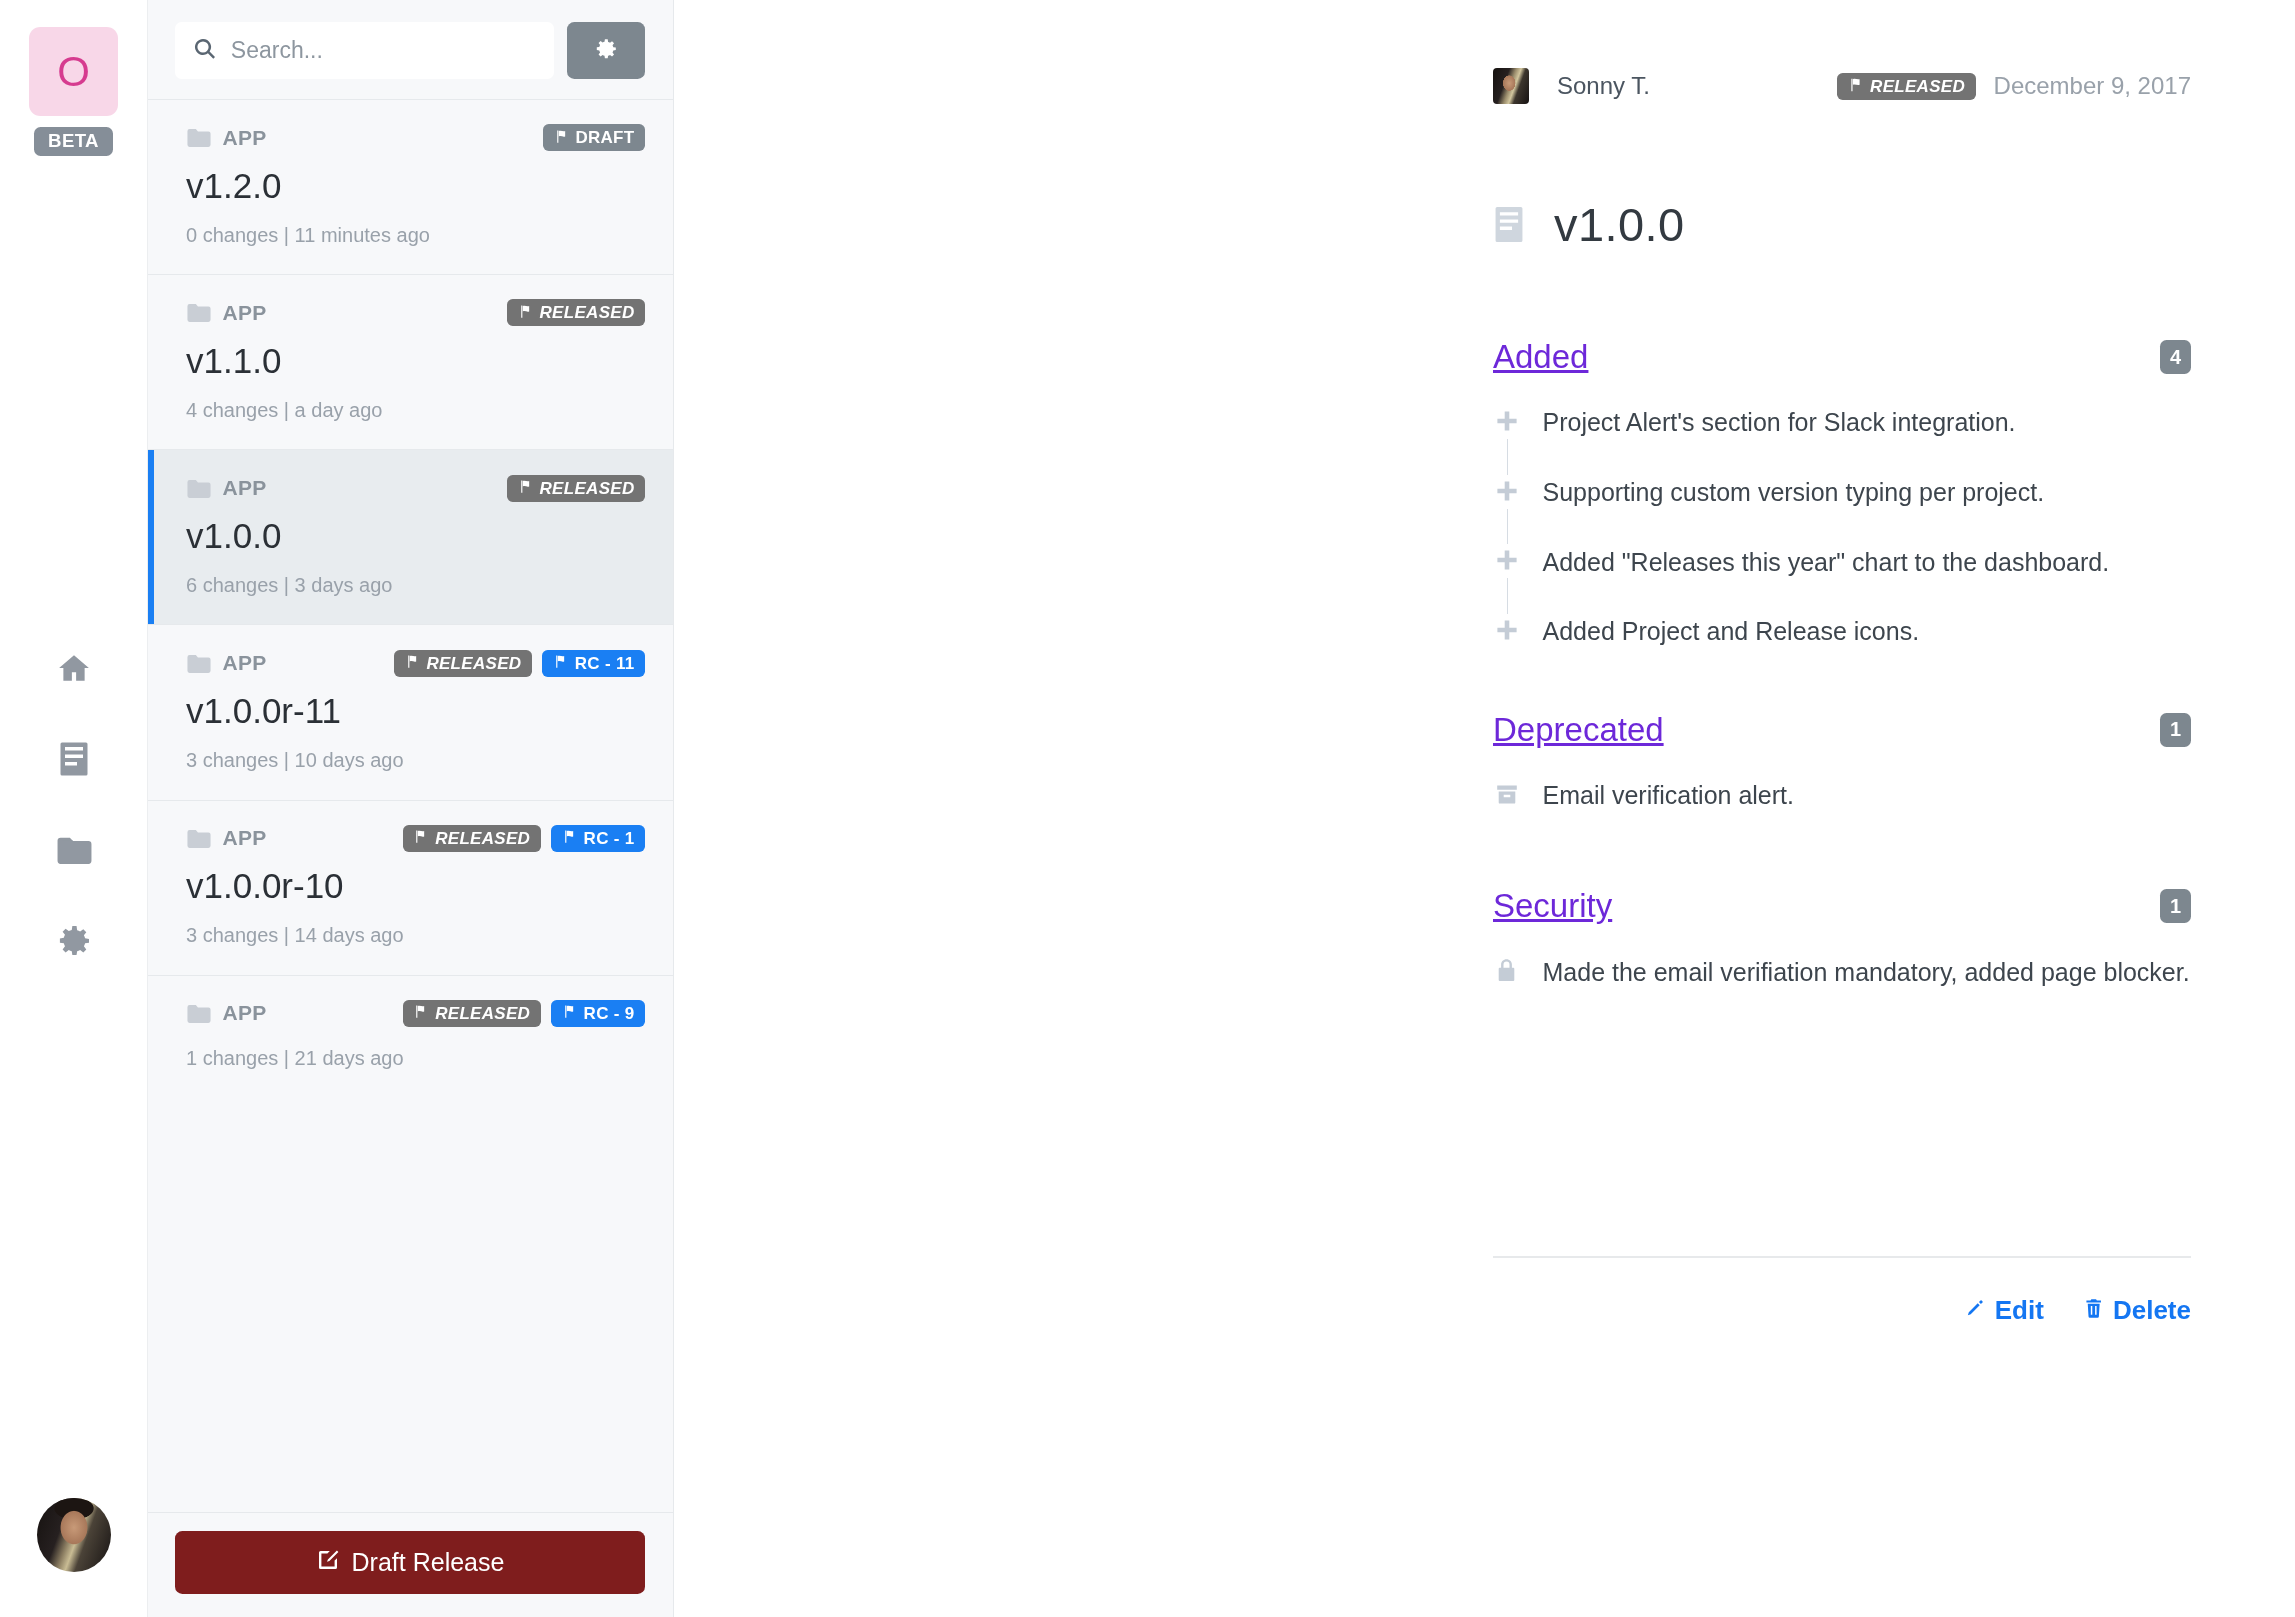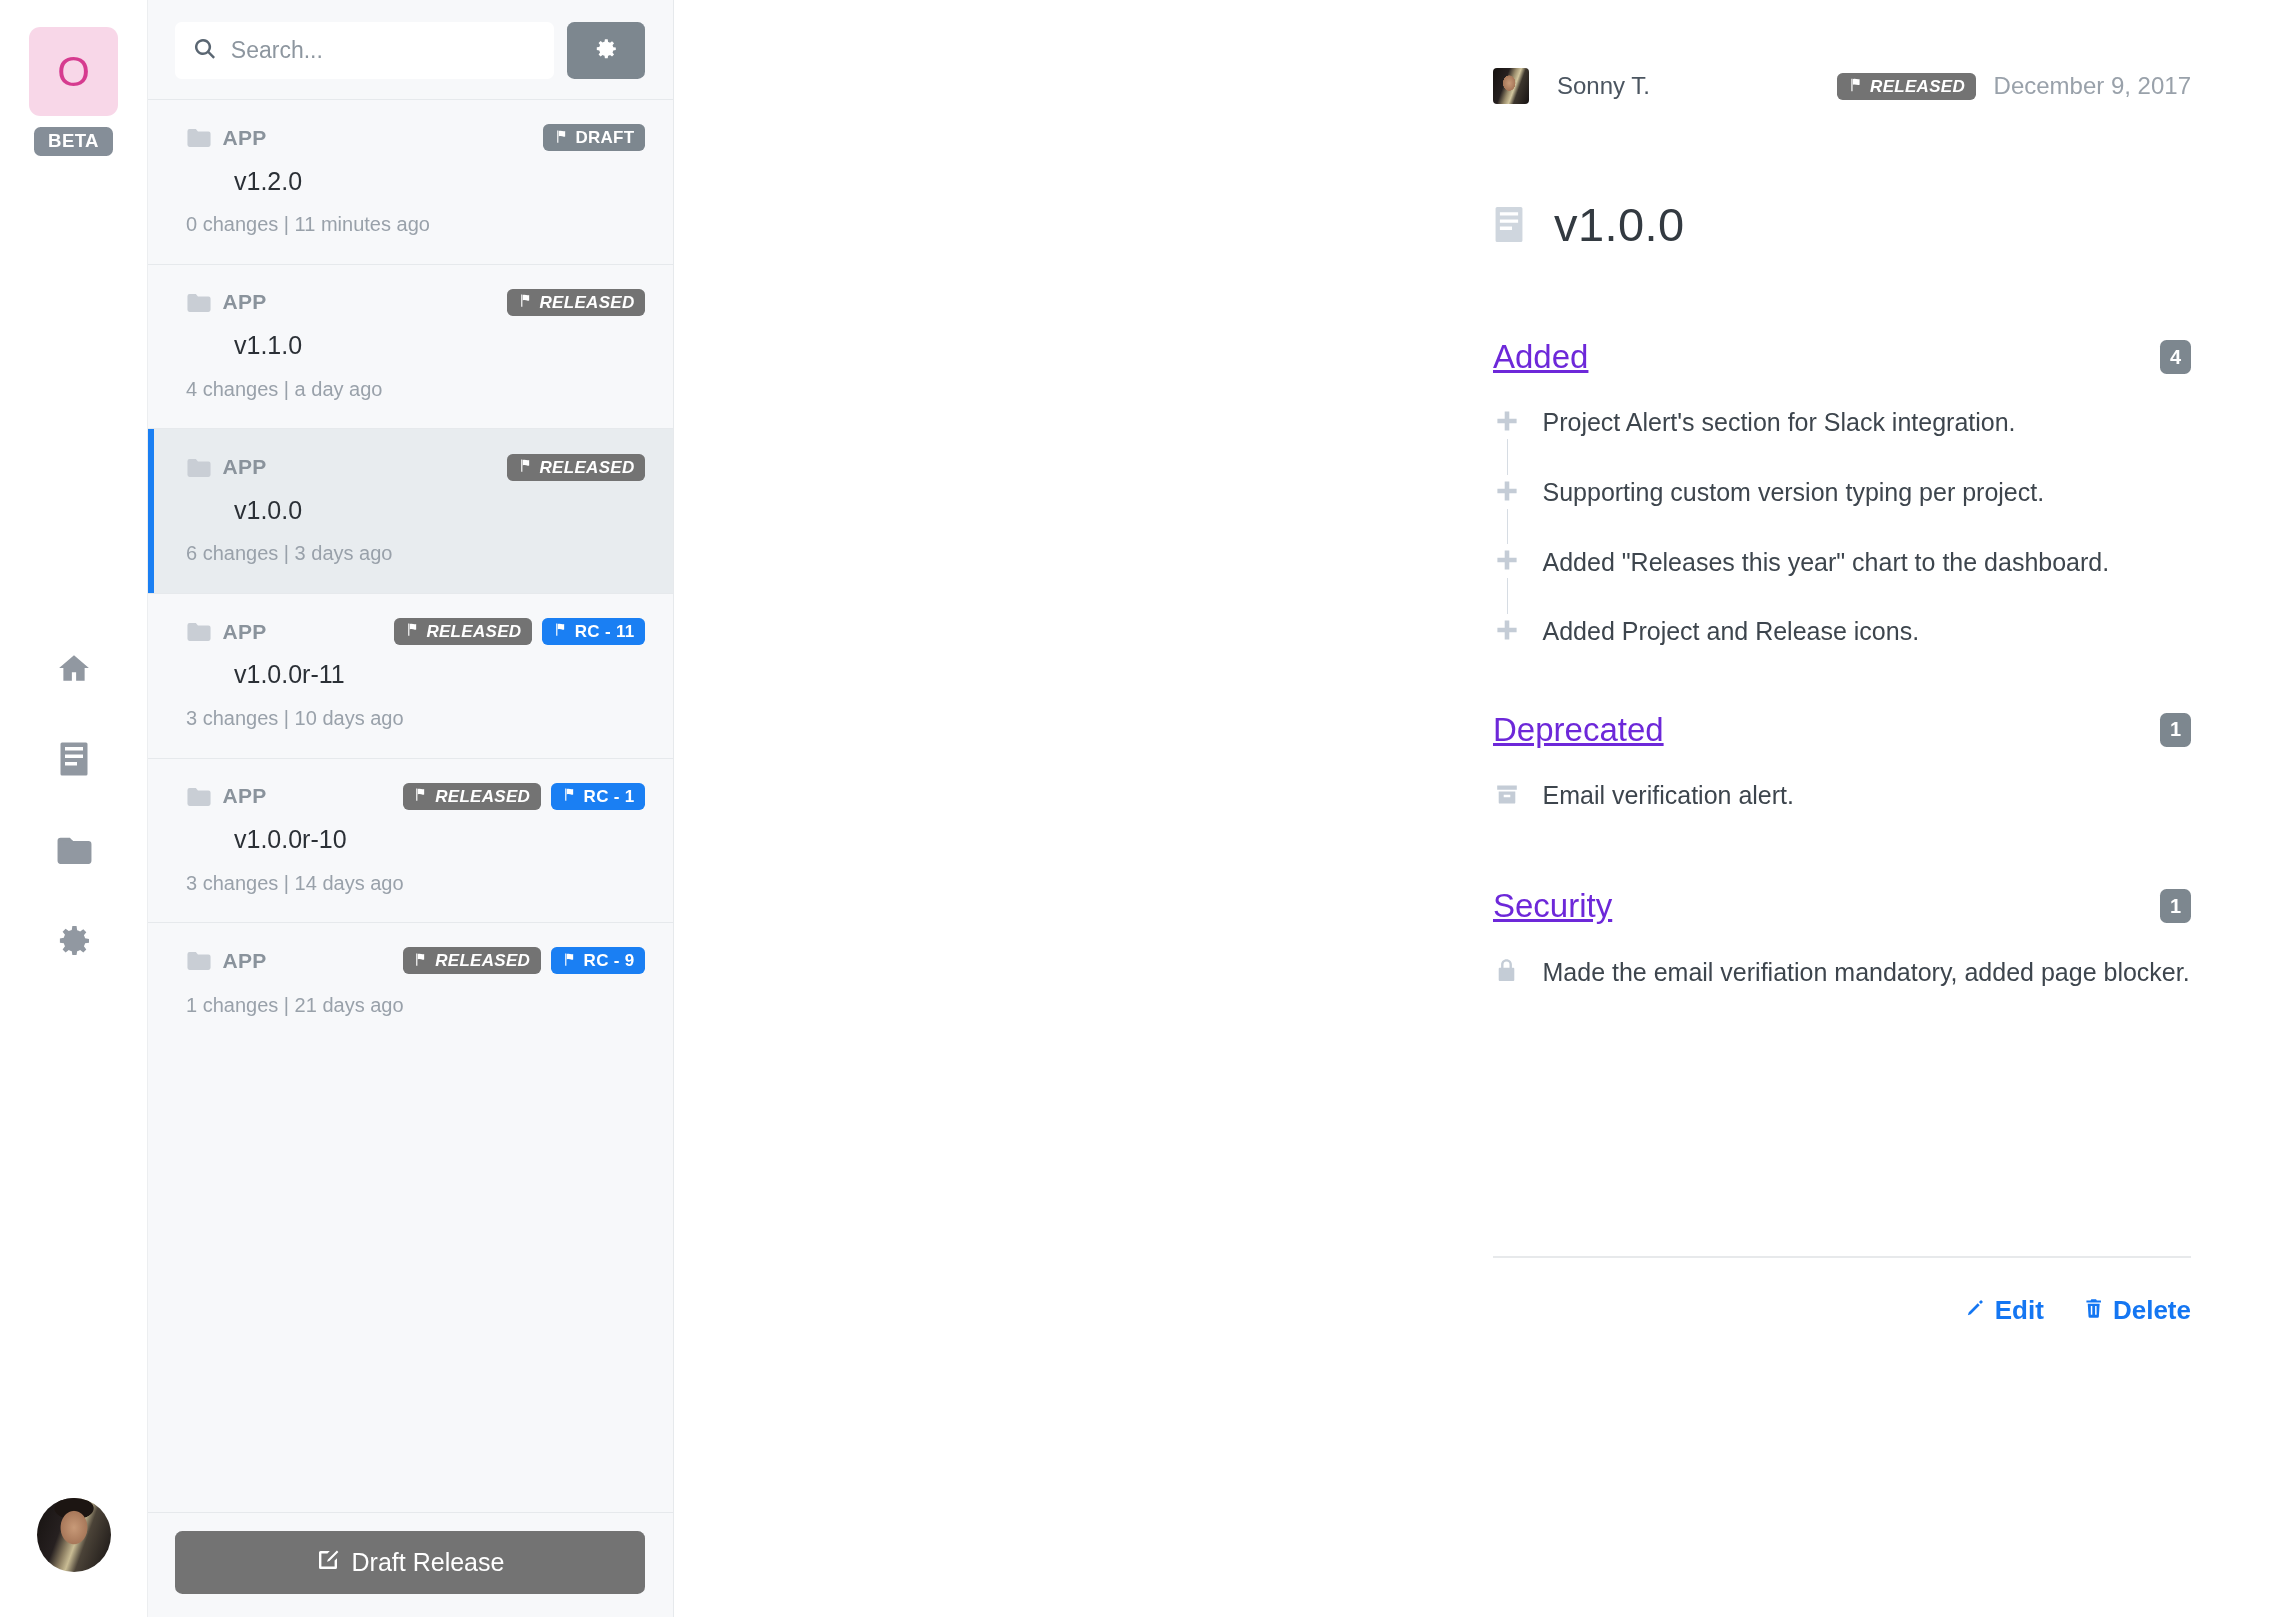--- a/index.html
+++ b/index.html
@@ -101,28 +101,28 @@
     display: inline-flex; align-items: center; gap: 6.5px;
     height: 27px; padding: 0 10.5px; border-radius: 5.7px;
     color: #fff; font-size: 17px; font-weight: bold; letter-spacing: 0.3px;
     line-height: 1; white-space: nowrap;
   }
   .badge svg { fill: #fff; }
   .badge.released { background: #737373; font-style: italic; }
   .badge.draft { background: #7d878f; }
   .badge.rc { background: #1a7ff3; }
   .ri-version {
-    margin-top: 16px; font-size: 25px; color: #2b3036;
-    font-weight: 400; line-height: 1.05; margin-left: 48px;
+    margin-top: 16px; font-size: 35px; color: #2b3036;
+    font-weight: 400; line-height: 1.05;
   }
   .ri-meta { margin-top: 19.4px; font-size: 20px; color: #99a1aa; }
 
   .draft-wrap { padding: 18px 28px 23px 27px; border-top: 0.8px solid #e6e9ec; }
   .draft-btn {
-    width: 100%; height: 63px; background: #737373;
+    width: 100%; height: 63px; background: #7f1d1d;
     border: 0; border-radius: 7.3px; cursor: pointer;
     color: #fff; font-size: 25px; font-family: "Liberation Sans", sans-serif;
     display: flex; align-items: center; justify-content: center; gap: 12px;
   }
   .draft-btn svg { fill: #fff; }
 
   
   .main { flex: 1; height: 1617px; background: #fff; position: relative; overflow: hidden; }
   .doc-head {
     position: absolute; left: 819px; right: 104px; top: 68px;

